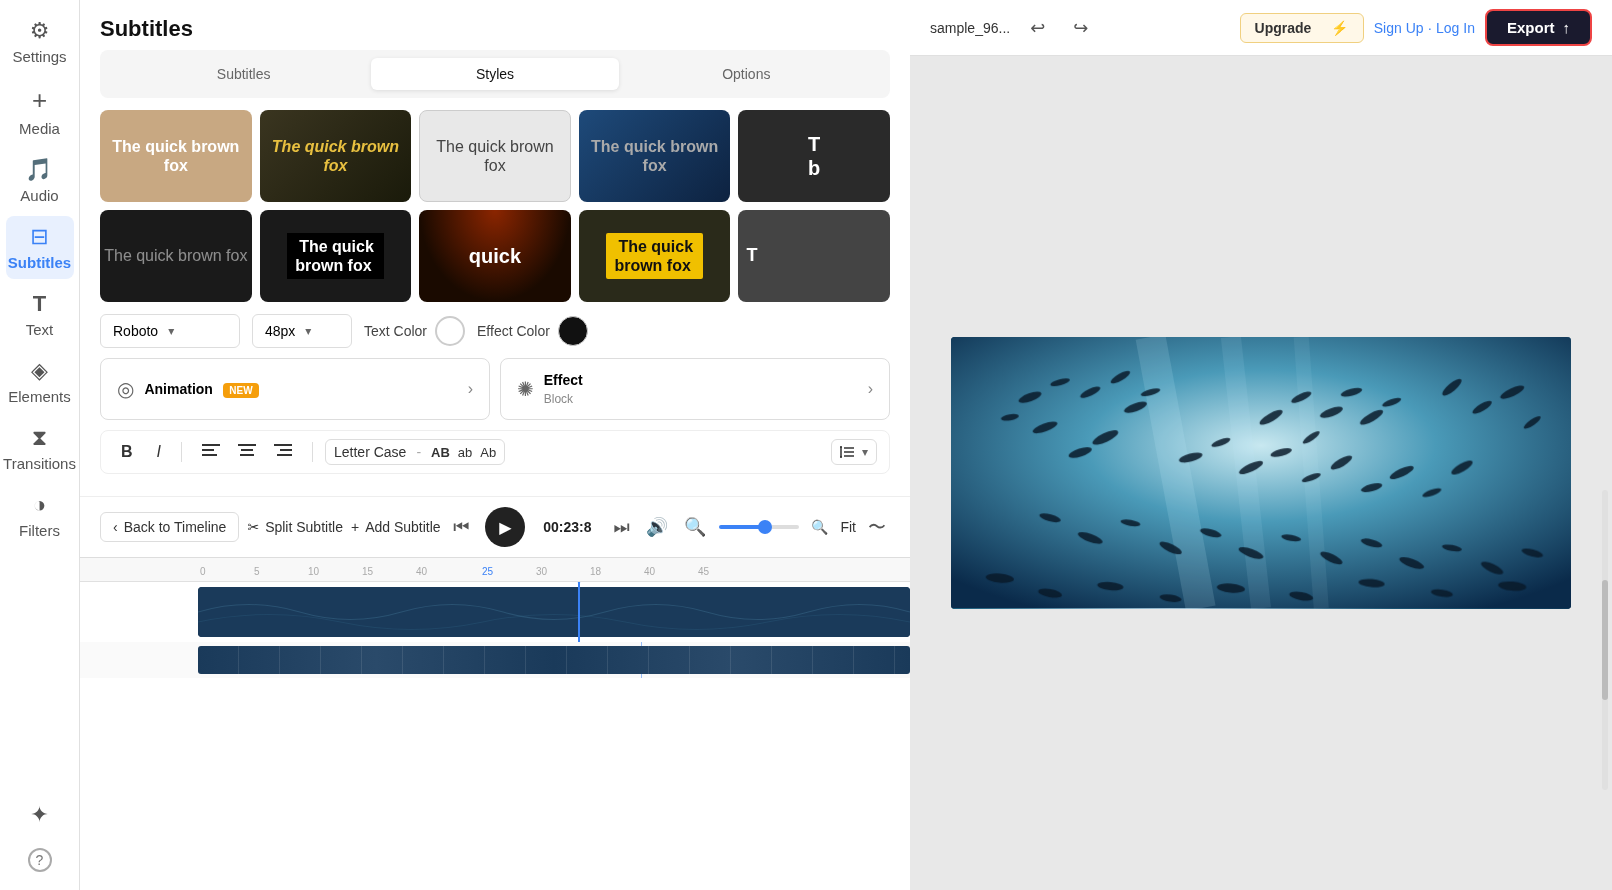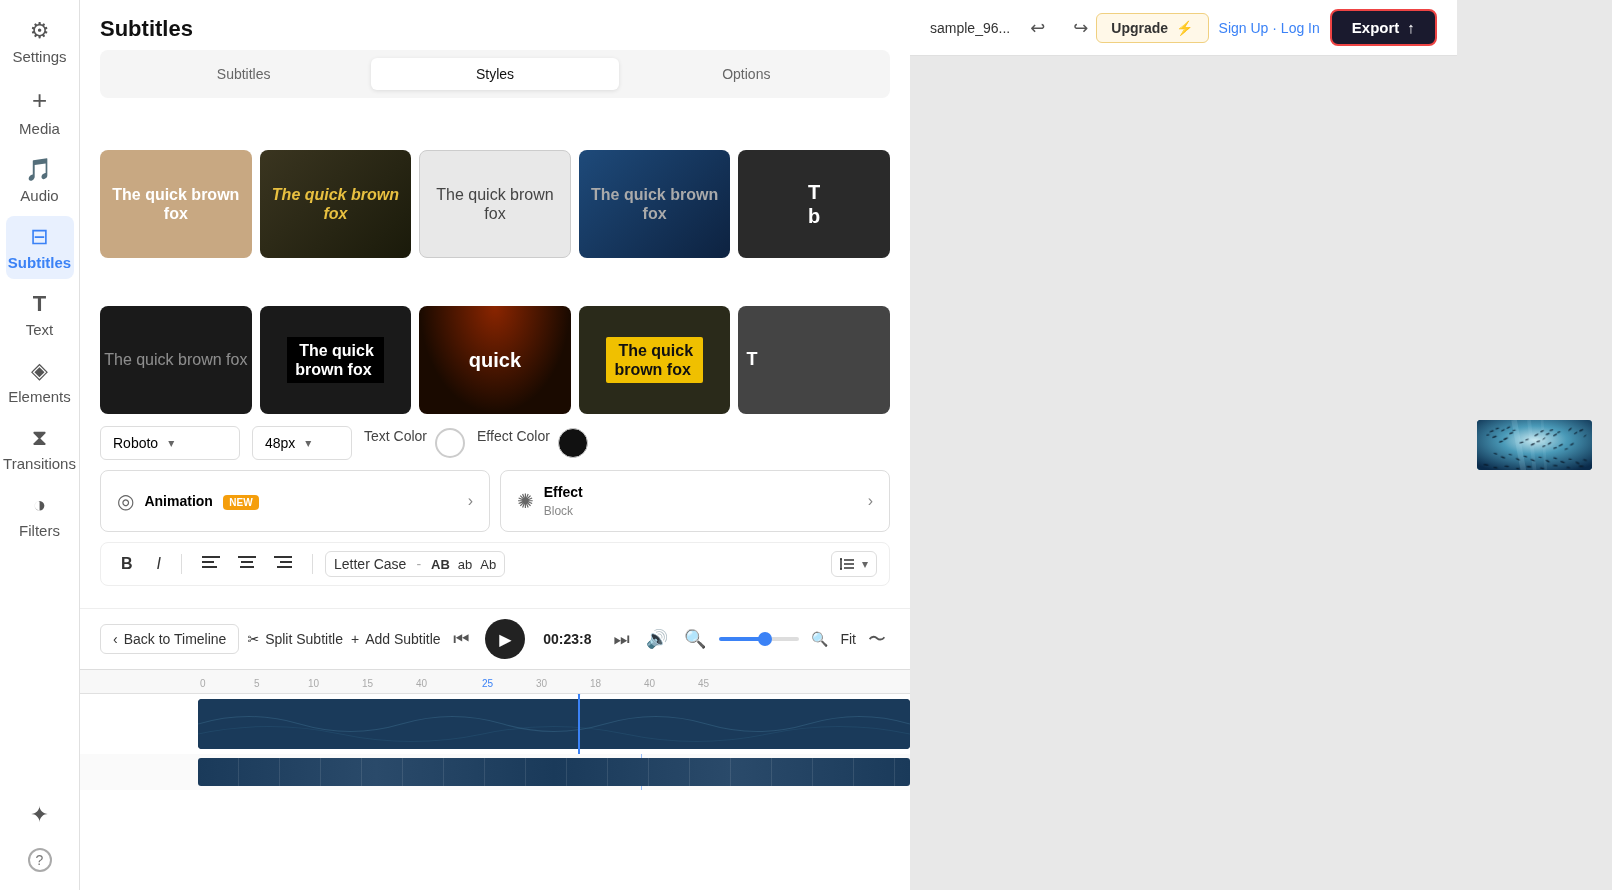--- a/index.html
+++ b/index.html
@@ -78,26 +78,25 @@
       display: grid;
       grid-template-columns: repeat(5, 1fr);
       gap: 8px;
       padding: 0 20px;
       overflow: hidden;
     }
     .style-card {
       border-radius: 8px;
       overflow: hidden;
       cursor: pointer;
-      height: 108px;
+      height: 92px;
       display: flex;
       align-items: center;
       justify-content: center;
       position: relative;
-      margin-top: 40px;
     }
     .style-card .card-text {
       font-size: 16px;
       font-weight: 700;
       text-align: center;
       line-height: 1.2;
       padding: 4px;
     }
 
     
@@ -160,20 +159,21 @@
       cursor: pointer;
       background: #fff;
       min-width: 120px;
     }
     .font-select { min-width: 140px; }
     .size-select { min-width: 100px; }
     .chevron { font-size: 12px; color: #666; margin-left: 4px; }
 
     .color-item {
       display: flex;
+      align-items: center;
       gap: 8px;
       font-size: 14px;
       color: #444;
     }
     .color-swatch {
       width: 30px;
       height: 30px;
       border-radius: 50%;
       border: 1px solid #ccc;
       cursor: pointer;
@@ -377,41 +377,41 @@
       border-left: 7px solid transparent;
       border-right: 7px solid transparent;
       border-top: 10px solid #3b82f6;
     }
 
     
     .right-panel {
       flex: 1;
       background: #e8e8e8;
       display: flex;
-      flex-direction: row;
+      flex-direction: column;
     }
 
     
     .top-header {
       height: 56px;
       background: #fff;
       display: flex;
       align-items: center;
       justify-content: space-between;
       padding: 0 20px;
       border-bottom: 1px solid #e0e0e0;
     }
     .header-left { display: flex; align-items: center; gap: 12px; }
     .file-name { font-size: 14px; color: #333; }
     .nav-btn { font-size: 18px; color: #555; cursor: pointer; padding: 4px 8px; border: none; background: none; }
     .header-right { display: flex; align-items: center; gap: 10px; }
     .upgrade-btn {
       display: flex;
       align-items: flex-end;
-      gap: 8px;
+      gap: 20px;
       background: #fff8e8;
       border: 1px solid #f0d080;
       border-radius: 6px;
       padding: 6px 14px;
       font-size: 14px;
       font-weight: 600;
       color: #333;
       cursor: pointer;
     }
     .upgrade-lightning { color: #f59e0b; }

